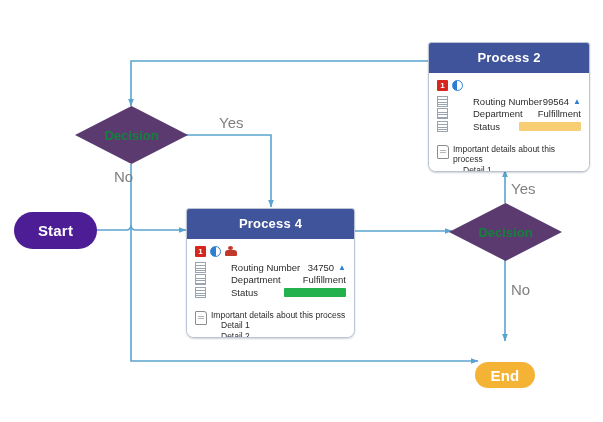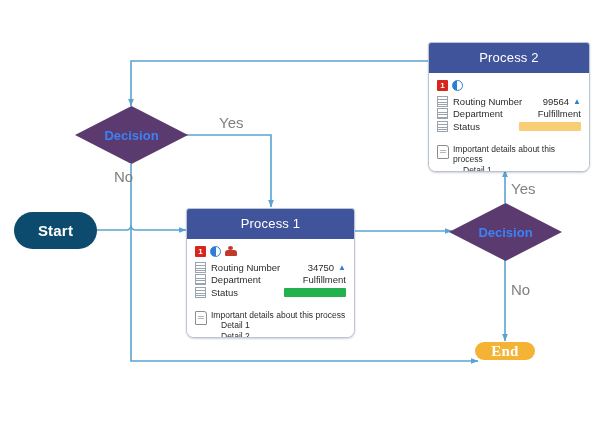--- a/index.html
+++ b/index.html
@@ -17,45 +17,45 @@
 
   .node{position:absolute;box-sizing:border-box;}
 
   
   .terminator{
     display:flex;align-items:center;justify-content:center;
     border-radius:22px;
     color:#ffffff;font-weight:bold;font-size:15px;
     letter-spacing:.2px;
   }
-  .start{background:#0c4a6e;}
+  .start{background:#4c1d95;}
   .end{background:#F5B335;}
 
   
   .diamond-wrap{position:absolute;}
   .diamond-label{
     position:absolute;left:0;top:0;width:100%;height:100%;
     display:flex;align-items:center;justify-content:center;
-    color:#3b82f6;font-weight:bold;font-size:13px;
+    color:#15803d;font-weight:bold;font-size:13px;
     pointer-events:none;
   }
 
   
   .card{
     position:absolute;
     background:#ffffff;
     border:1px solid #b9c4d6;
     border-radius:3px 3px 8px 8px;
     box-shadow:0 1px 2px rgba(0,0,0,.18);
     overflow:hidden;
   }
   .card-head{
     background:#40549B;
     color:#ffffff;
-    font-weight:normal;
+    font-weight:bold;
     font-size:13px;
     text-align:center;
     padding:7px 0 8px 0;
     letter-spacing:.2px;
   }
   .card-body{padding:5px 8px 7px 8px;background:#fff;}
 
   .icon-row{display:flex;align-items:center;gap:4px;margin:1px 0 3px 0;height:13px;}
   .ico-num{
     width:11px;height:11px;background:#D7261E;color:#fff;
@@ -71,21 +71,21 @@
 
   .prop{display:flex;align-items:center;font-size:9.5px;color:#2b2b2b;height:12.5px;}
   .prop .grid-ico{
     width:9px;height:9px;border:1px solid #9aa3b0;margin-right:5px;flex:0 0 auto;
     background:
       linear-gradient(#9aa3b0,#9aa3b0) 0 2.5px/100% 1px no-repeat,
       linear-gradient(#9aa3b0,#9aa3b0) 0 5px/100% 1px no-repeat,
       linear-gradient(#9aa3b0,#9aa3b0) 0 7.5px/100% 1px no-repeat,
       #fff;
   }
-  .prop .k{flex:0 0 auto;}
+  .prop .k{flex:0 0 auto;margin-left:20px;}
   .prop .v{margin-left:auto;text-align:right;white-space:nowrap;}
   .prop .swatch{margin-left:auto;height:9px;width:62px;border-radius:1px;}
   .prop .caret{color:#2E7FD4;font-size:8px;margin-left:4px;}
 
   .detail-block{display:flex;margin-top:11px;}
   .doc-ico{
     width:10px;height:12px;flex:0 0 auto;margin-right:4px;margin-top:1px;
     border:1px solid #8d8d8d;border-radius:1px 3px 1px 1px;background:#fdfdfd;
     background-image:
       linear-gradient(#b5b5b5,#b5b5b5),
@@ -133,21 +133,21 @@
 
   <div class="edge-label" style="left:219px;top:114px;">Yes</div>
   <div class="edge-label" style="left:114px;top:168px;">No</div>
   <div class="edge-label" style="left:511px;top:180px;">Yes</div>
   <div class="edge-label" style="left:511px;top:281px;">No</div>
 
   <div class="node terminator start" style="left:14px;top:212px;width:83px;height:37px;">
     <span>Start</span>
   </div>
 
-  <div class="node terminator end" style="left:475px;top:342px;width:60px;height:18px;font-family:Liberation Serif, serif;">
+  <div class="node terminator end" style="left:475px;top:362px;width:60px;height:26px;">
     <span>End</span>
   </div>
 
   <div class="diamond-wrap" style="left:75px;top:106px;width:113px;height:58px;">
     <svg width="113" height="58" viewBox="0 0 113 58">
       <polygon points="56.5,0 113,29 56.5,58 0,29" fill="#5B3A70"></polygon>
     </svg>
     <div class="diamond-label">Decision</div>
   </div>
 
@@ -190,21 +190,21 @@
         <div class="detail-lines">
           <div>Important details about this process</div>
           <div class="detail-sub">Detail 1</div>
           <div class="detail-sub">Detail 2</div>
         </div>
       </div>
     </div>
   </div>
 
   <div class="card" style="left:186px;top:208px;width:167px;height:128px;">
-    <div class="card-head">Process 1</div>
+    <div class="card-head">Process 4</div>
     <div class="card-body">
       <div class="icon-row">
         <div class="ico-num">1</div>
         <div class="ico-pie"></div>
         <div class="ico-people"></div>
       </div>
 
       <div class="prop">
         <span class="grid-ico"></span>
         <span class="k">Routing Number</span>

